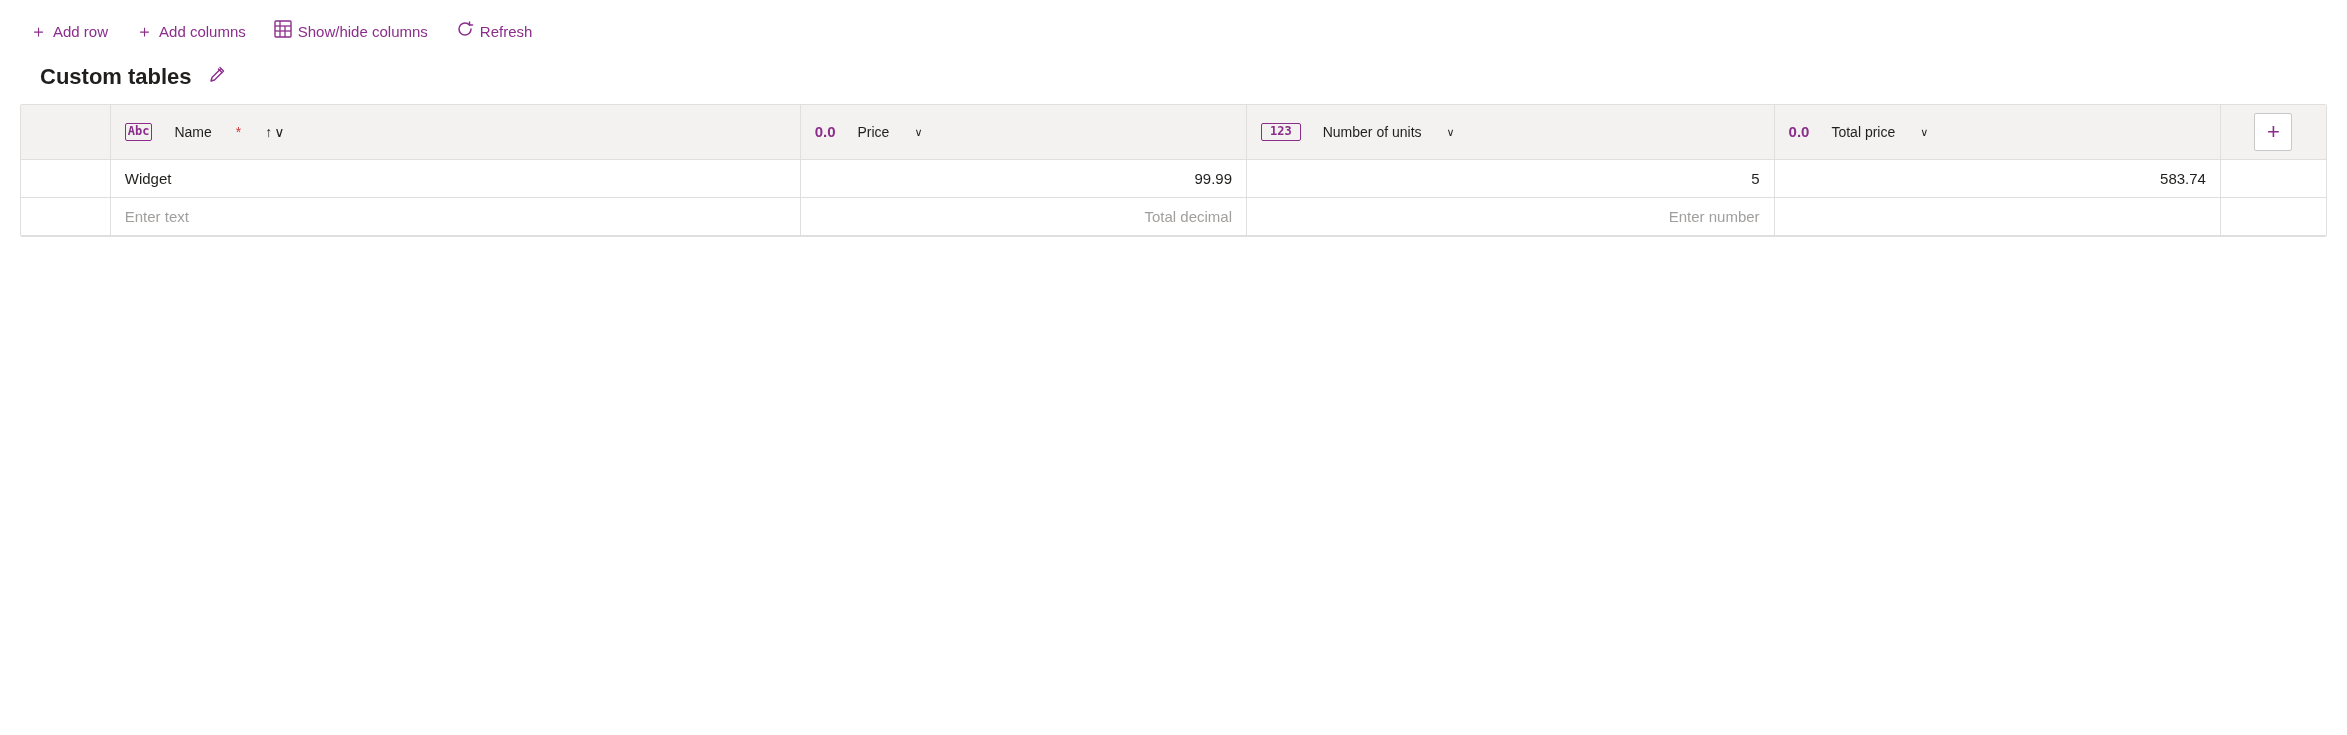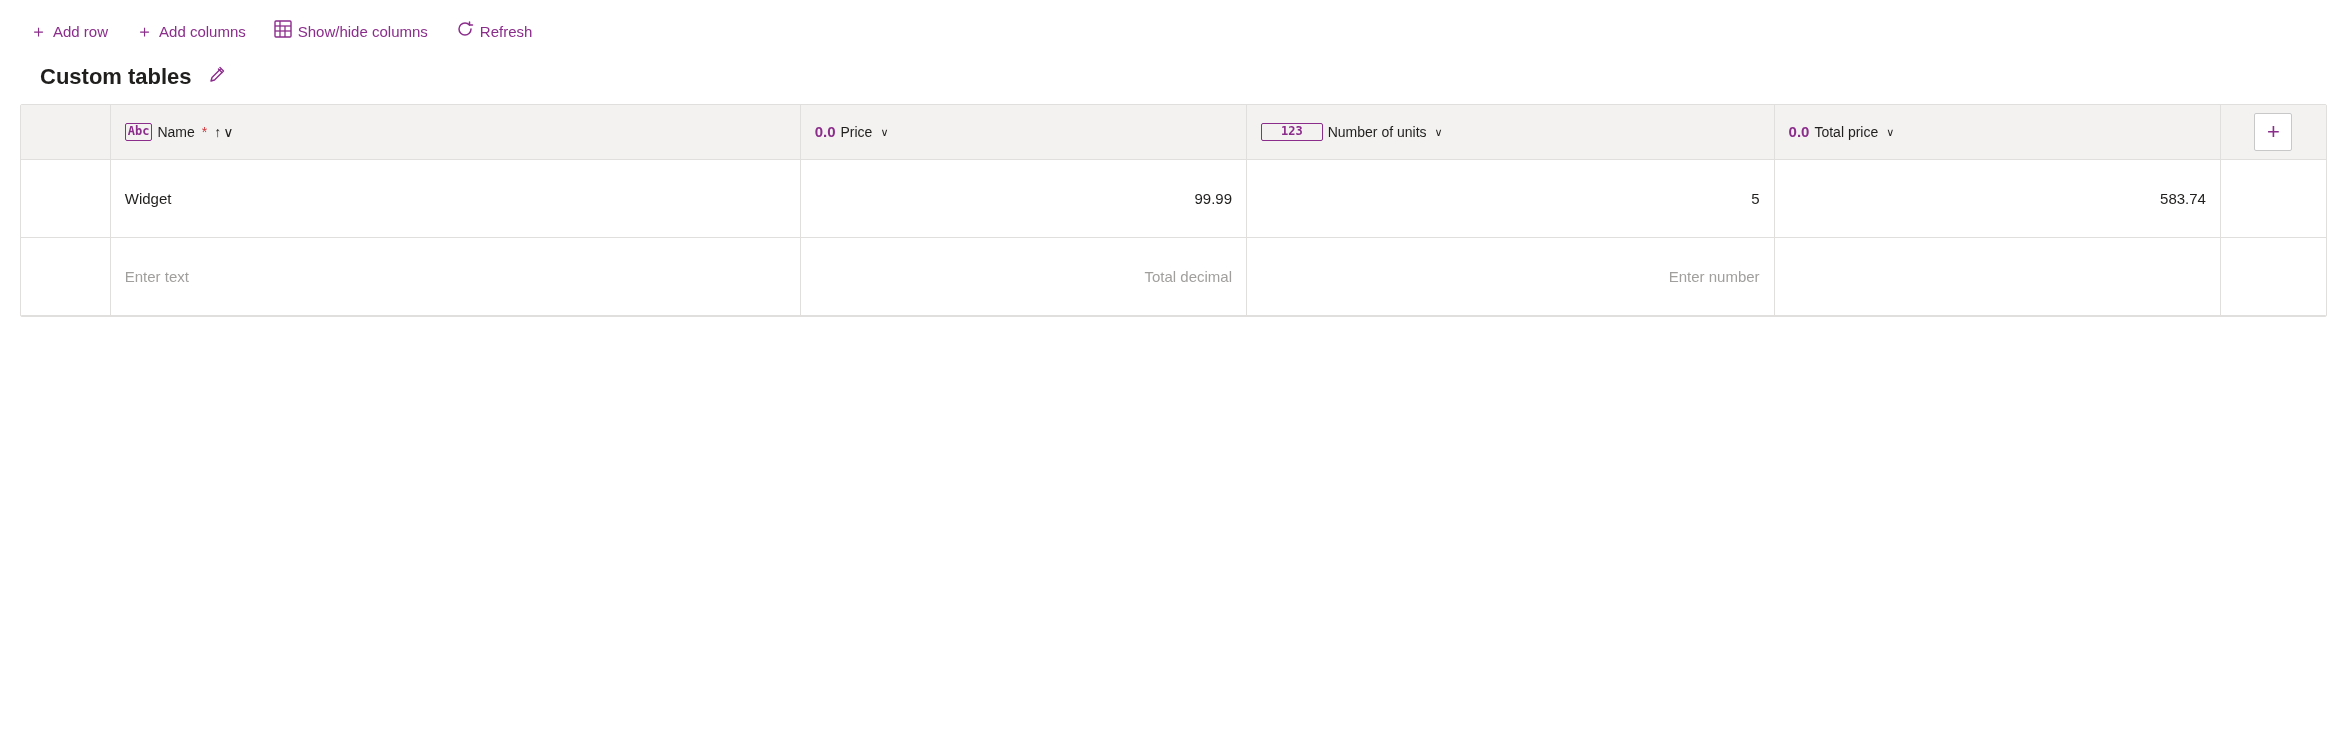--- a/index.html
+++ b/index.html
@@ -91,41 +91,41 @@
       overflow: hidden;
     }
 
     th:last-child {
       border-right: none;
     }
 
     .th-content {
       display: flex;
       align-items: center;
-      gap: 5px;
+      gap: 22px;
     }
 
     .col-icon {
       color: #8b2d8b;
       font-size: 12px;
       font-weight: 600;
       border: 1.5px solid #8b2d8b;
       padding: 0px 2px;
       border-radius: 2px;
       font-family: monospace;
       display: inline-block;
       line-height: 1.3;
     }
 
     .col-icon-num {
       color: #8b2d8b;
       font-size: 12px;
       font-weight: 600;
       border: 1.5px solid #8b2d8b;
-      padding: 0px 19px;
+      padding: 0px 8px;
       border-radius: 2px;
       font-family: monospace;
       display: inline-block;
       line-height: 1.3;
     }
 
     .col-icon-decimal {
       color: #8b2d8b;
       font-size: 15px;
       font-weight: 600;
@@ -145,21 +145,21 @@
       margin-left: 2px;
     }
 
     .chevron-down {
       color: #201f1e;
       font-size: 11px;
       margin-left: 3px;
     }
 
     td {
-      padding: 30px 14px;
+      padding: 10px 14px;
       border-bottom: 1px solid #e1dfdd;
       border-right: 1px solid #e1dfdd;
       font-size: 15px;
       color: #201f1e;
     }
 
     td:last-child {
       border-right: none;
     }
 

